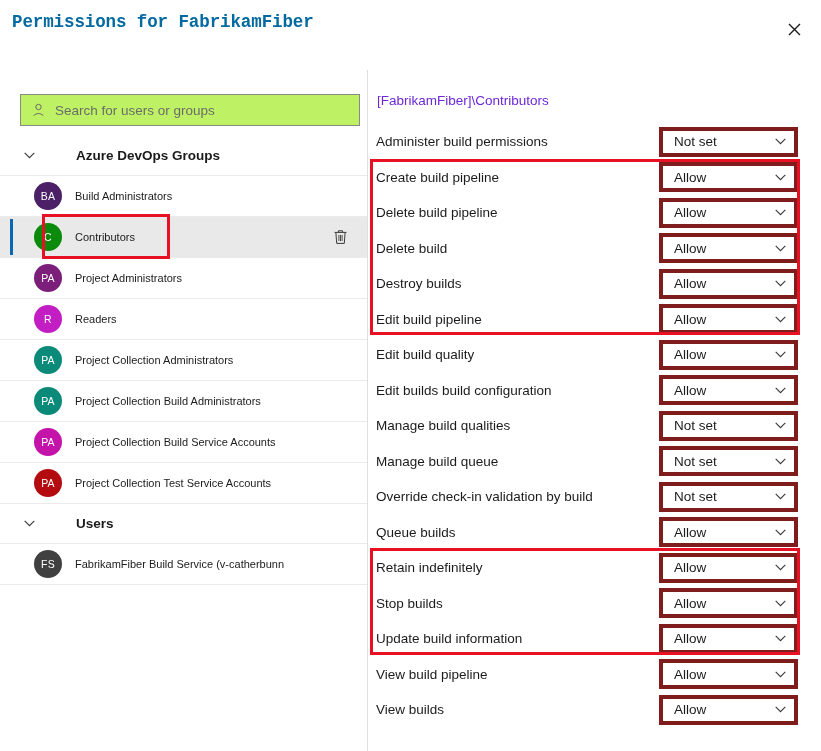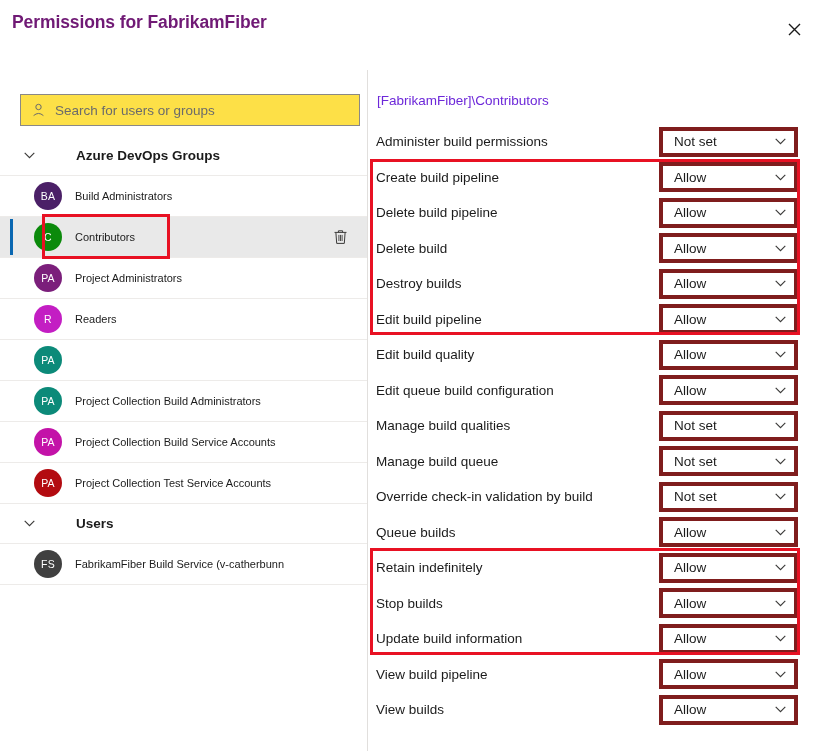--- a/index.html
+++ b/index.html
@@ -17,21 +17,22 @@
   }
 
   
   .dialog-title {
     position: absolute;
     left: 12px;
     top: 12px;
     font-size: 17.5px;
     font-weight: bold;
     letter-spacing: -0.1px;
-    color: #701a75;
+    color: #0369a1;
+    font-family: Liberation Mono, monospace;
   }
   .close-btn {
     position: absolute;
     right: 12px;
     top: 14px;
     width: 30px;
     height: 30px;
     display: flex;
     align-items: center;
     justify-content: center;
@@ -54,21 +55,21 @@
   .search-wrap {
     position: absolute;
     left: 20px;
     top: 24px;
     width: 340px;
     height: 32px;
     border: 1px solid #8a8886;
     box-sizing: border-box;
     display: flex;
     align-items: center;
-    background: #fde047;
+    background: #bef264;
   }
   .search-icon {
     width: 26px;
     display: flex;
     align-items: center;
     justify-content: center;
     flex: none;
     margin-left: 4px;
   }
   .search-input {
@@ -300,20 +301,21 @@
       <div class="row">
         <span class="avatar" style="background: rgb(123, 31, 123);">PA</span>
         <span class="row-label">Project Administrators</span>
       </div>
       <div class="row">
         <span class="avatar" style="background: rgb(195, 30, 195);">R</span>
         <span class="row-label">Readers</span>
       </div>
       <div class="row">
         <span class="avatar" style="background: rgb(12, 138, 121);">PA</span>
+        <span class="row-label">Project Collection Administrators</span>
       </div>
       <div class="row">
         <span class="avatar" style="background: rgb(12, 138, 121);">PA</span>
         <span class="row-label">Project Collection Build Administrators</span>
       </div>
       <div class="row">
         <span class="avatar" style="background: rgb(195, 19, 168);">PA</span>
         <span class="row-label">Project Collection Build Service Accounts</span>
       </div>
       <div class="row">
@@ -411,21 +413,21 @@
         <div class="perm-select">
           <span class="perm-value">Allow</span>
           <span class="sel-chev">
             <svg width="11" height="7" viewBox="0 0 11 7">
               <path d="M0.7 0.9 L5.5 5.6 L10.3 0.9" stroke="#3b3a39" stroke-width="1.15" fill="none"></path>
             </svg>
           </span>
         </div>
       </div>
       <div class="perm-row">
-        <span class="perm-label">Edit queue build configuration</span>
+        <span class="perm-label">Edit builds build configuration</span>
         <div class="perm-select">
           <span class="perm-value">Allow</span>
           <span class="sel-chev">
             <svg width="11" height="7" viewBox="0 0 11 7">
               <path d="M0.7 0.9 L5.5 5.6 L10.3 0.9" stroke="#3b3a39" stroke-width="1.15" fill="none"></path>
             </svg>
           </span>
         </div>
       </div>
       <div class="perm-row">

